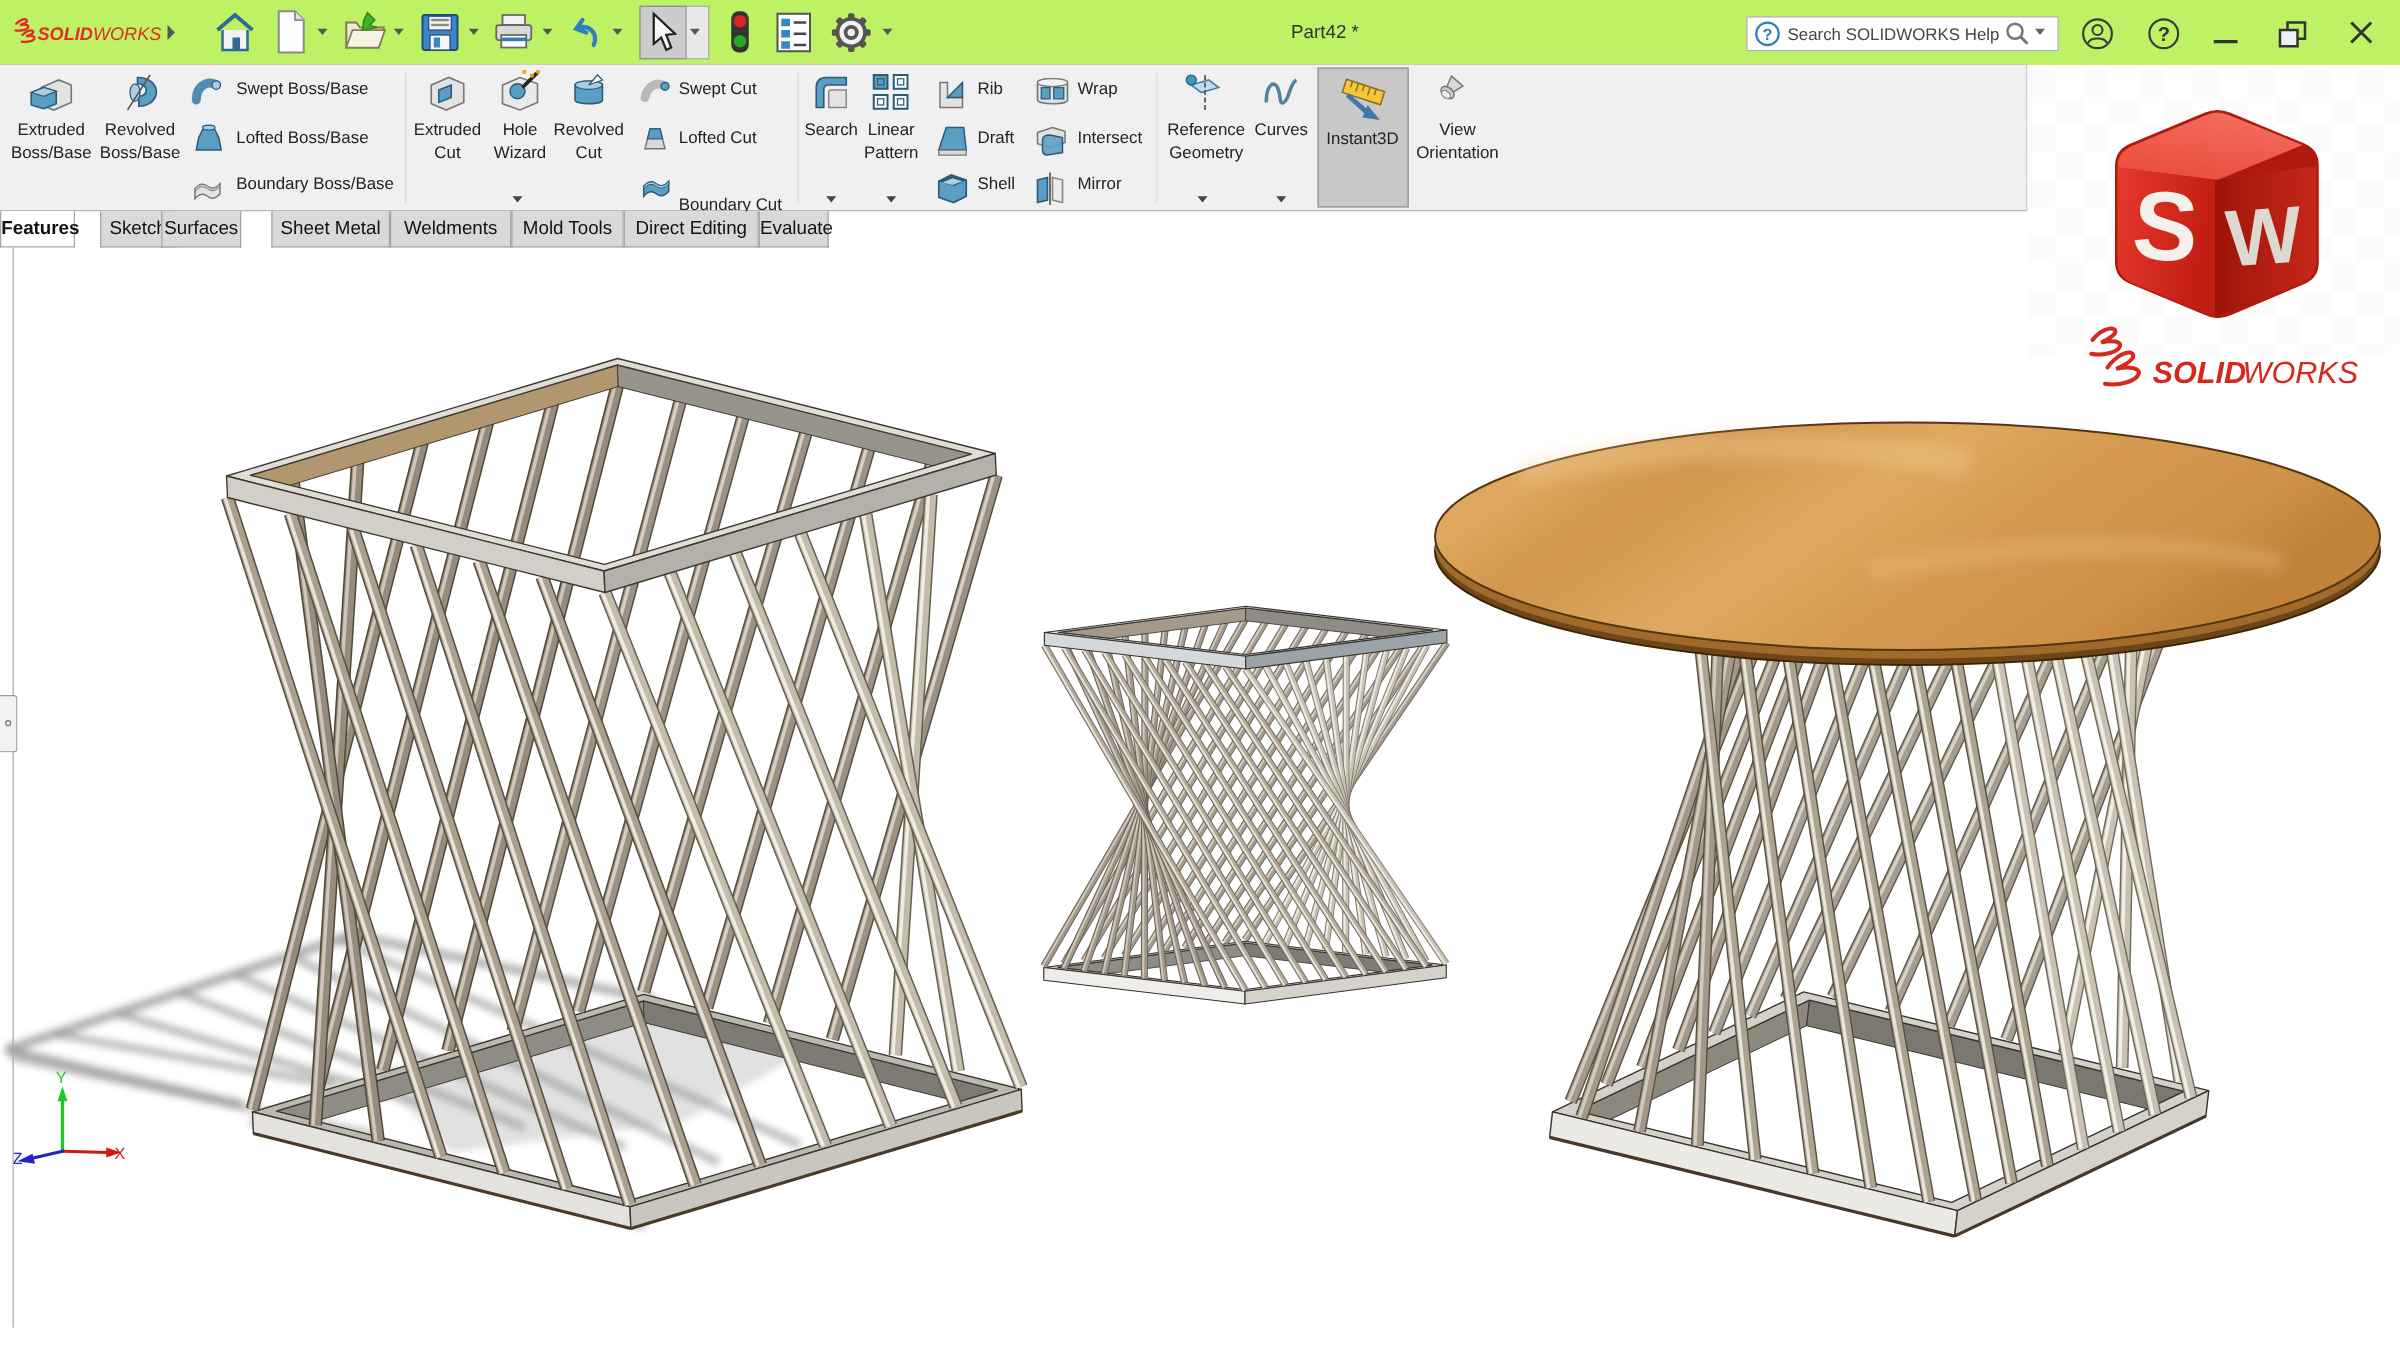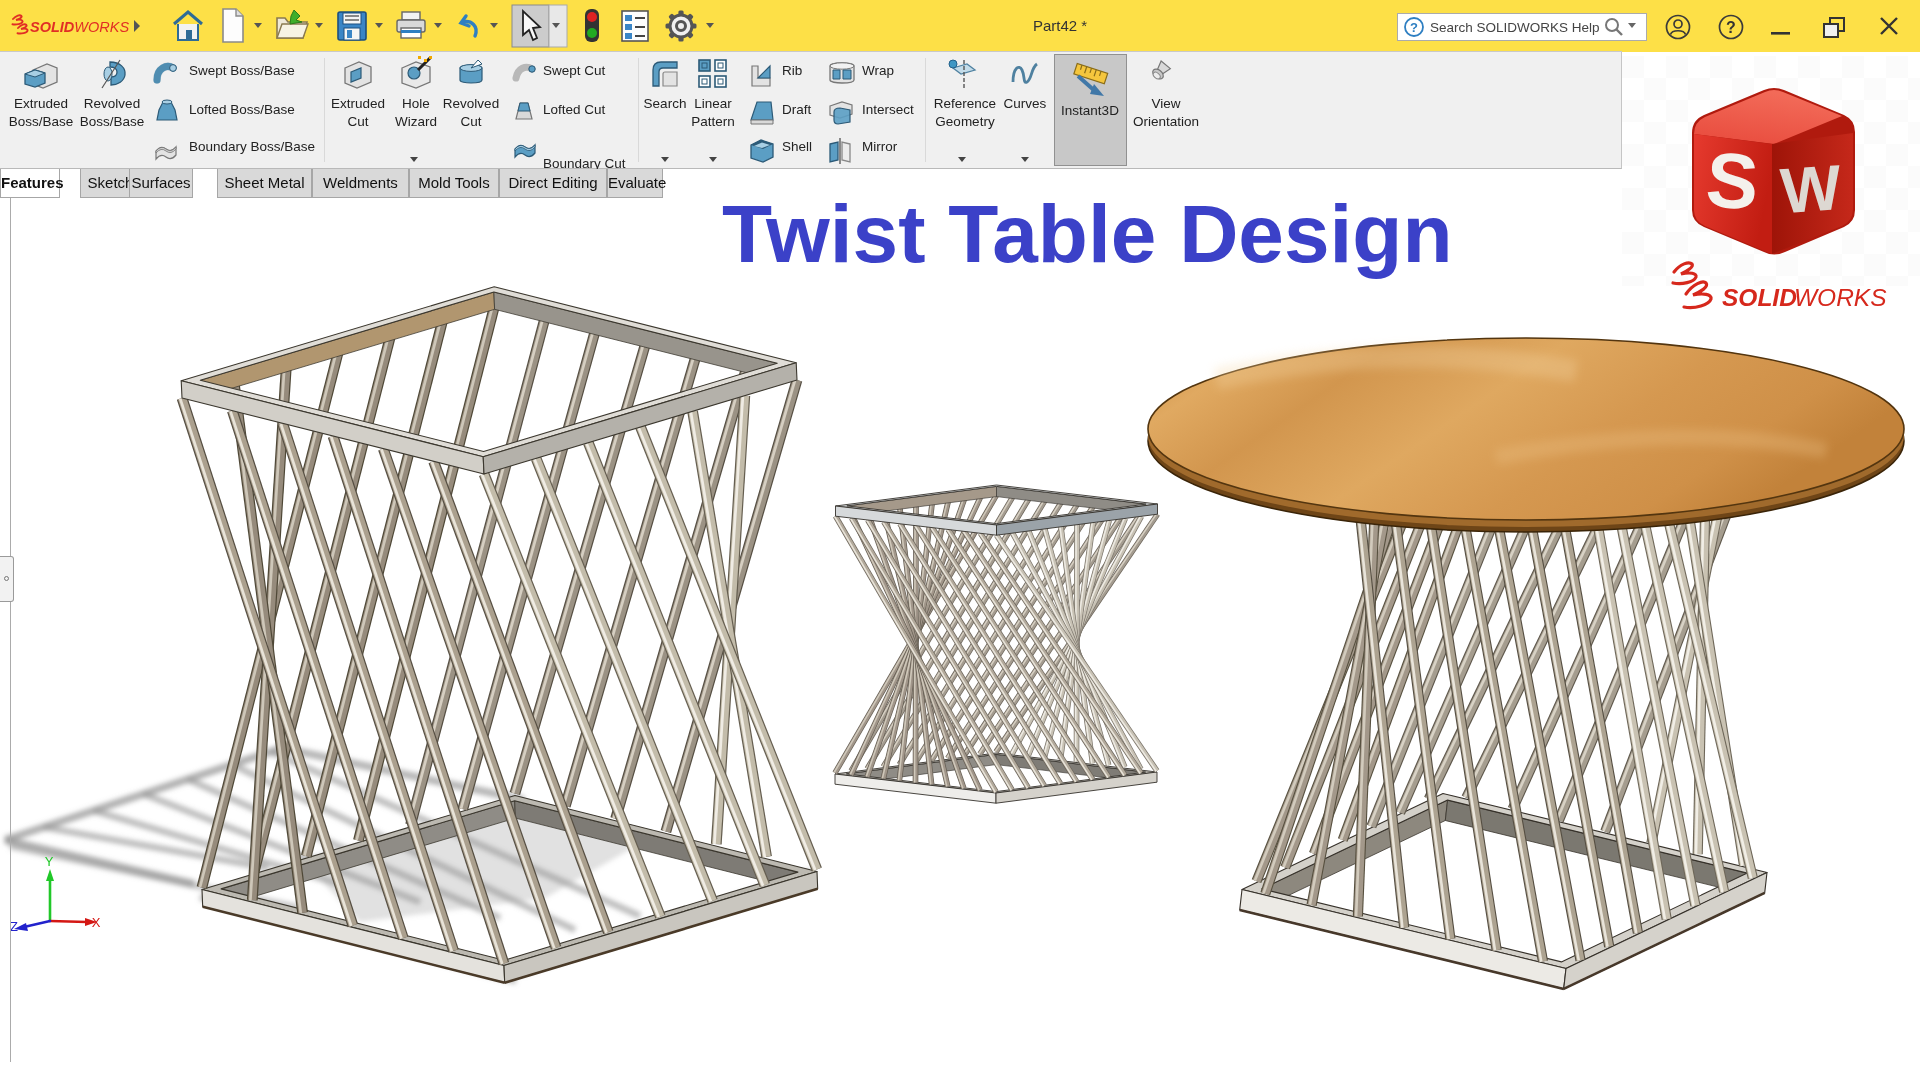--- a/index.html
+++ b/index.html
@@ -2,21 +2,21 @@
 <html><head>
 <meta charset="utf-8">
 <style>
 * { margin:0; padding:0; box-sizing:border-box; }
 html,body { width:1920px; height:1080px; overflow:hidden; background:#fff;
   font-family:"Liberation Sans", sans-serif; }
 #app { position:relative; width:1920px; height:1080px; }
 
 
 #titlebar { position:absolute; left:0; top:0; width:1920px; height:52px;
-  background:#fde047; }
+  background:#bef264; }
 #titlebar .underline { position:absolute; left:0; top:51px; width:1622px; height:1px; background:#c9c9c9; }
 
 
 #ribbon { position:absolute; left:0; top:52px; width:1622px; height:117px;
   background:#f0f0f0; border-bottom:1px solid #b9b9b9; border-right:1px solid #c5c5c5; }
 .rsep { position:absolute; top:6px; height:104px; width:1px; background:#d9d9d9; }
 .rlabel { position:absolute; font-size:13.5px; color:#222; text-align:center; white-space:nowrap; }
 .dd { position:absolute; width:0; height:0; border-left:4px solid transparent;
   border-right:4px solid transparent; border-top:5px solid #444; }
 
@@ -687,21 +687,20 @@
       <div class="tab" style="left:217px;width:95px;">Sheet Metal</div>
       <div class="tab" style="left:312px;width:97px;">Weldments</div>
       <div class="tab" style="left:409px;width:90px;">Mold Tools</div>
       <div class="tab" style="left:499px;width:108px;">Direct Editing</div>
       <div class="tab" style="left:607px;width:56px;">Evaluate</div>
     </div>
   <div id="vline"></div>
   <div id="paneltab">
       <div class="dot"></div>
     </div>
-  <div id="headline">Twist Table Design</div>
   <div style="position:absolute;left:1622px;top:52px;width:298px;height:278px;background:#fff;"></div>
     <svg style="position:absolute;left:1622px;top:56px" width="298" height="274" viewBox="0 0 298 274">
 <defs>
 <pattern id="chk" width="44" height="44" patternUnits="userSpaceOnUse">
 <rect width="22" height="22" x="0" y="0" fill="#f2f2f2"></rect>
           <rect width="22" height="22" x="22" y="22" fill="#f2f2f2"></rect>
 </pattern>
 <linearGradient id="cubeL" x1="0" y1="0" x2="1" y2="0.3">
 <stop offset="0" stop-color="#e63a2e"></stop>
           <stop offset="1" stop-color="#c21d12"></stop>

